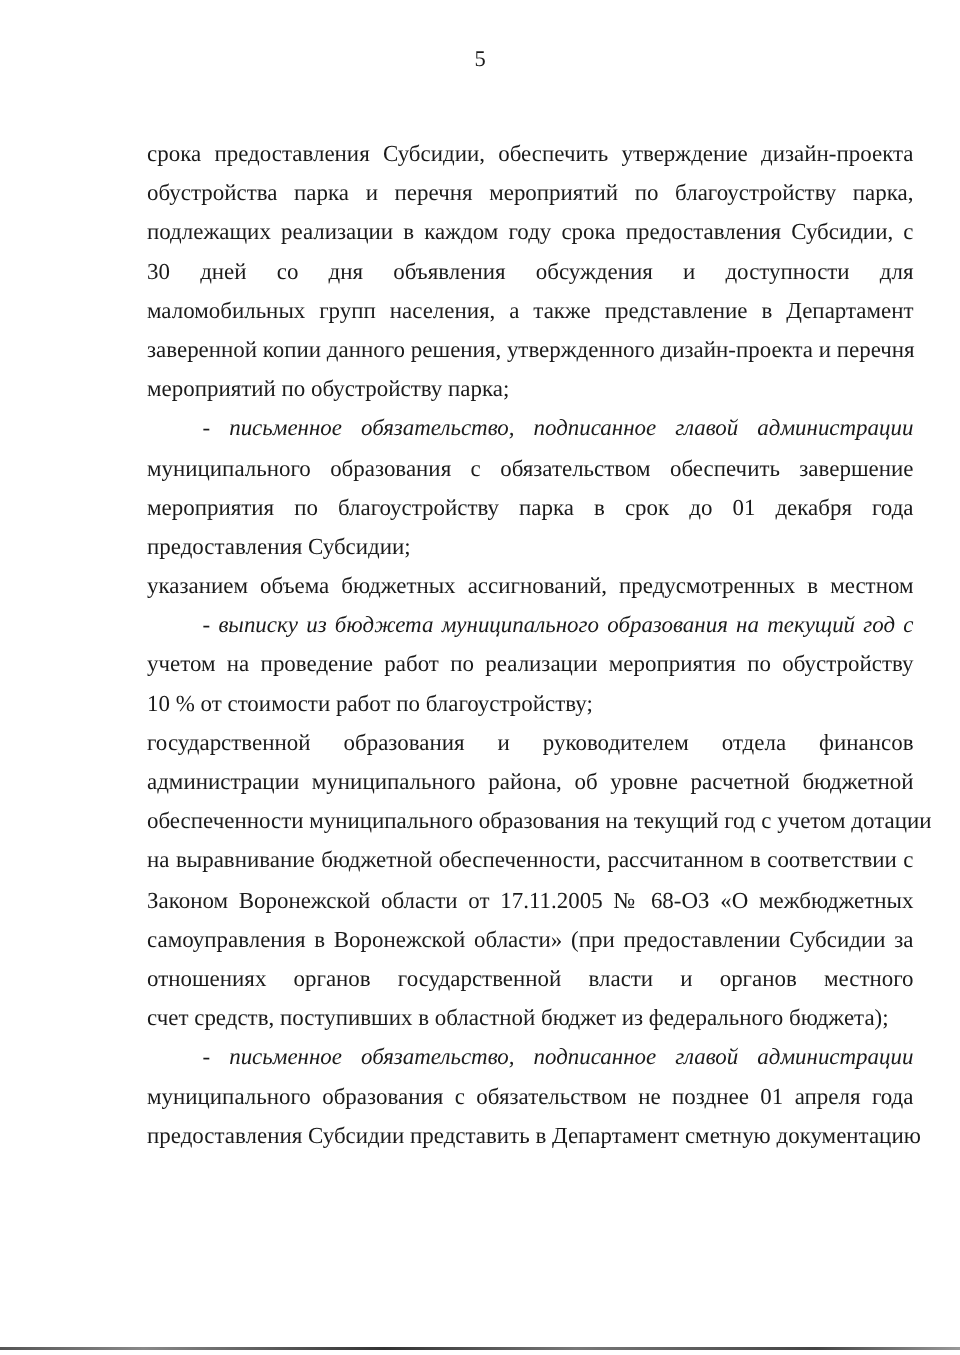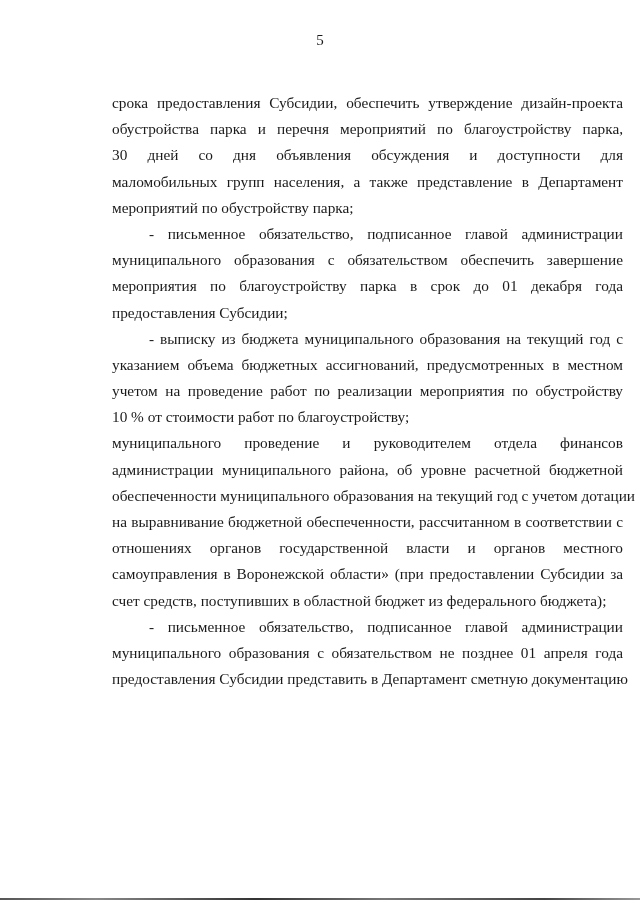--- a/index.html
+++ b/index.html
@@ -5,70 +5,73 @@
   html, body { margin:0; padding:0; }
   body {
     width:640px; height:903px; background:#ffffff; position:relative; overflow:hidden;
     font-family:"Liberation Serif", "DejaVu Serif", serif; color:#1a1a1a;
   }
   .page-number {
     position:absolute; top:30px; left:0; width:100%; text-align:center;
     font-size:15px; line-height:20px;
   }
   .body-text {
-    position:absolute; top:90px; left:112px; width:511px;
+    position:absolute; top:90px; left:98px; width:511px;
     font-size:15.3px; line-height:26.2px;
   }
   .line {
     display:block; white-space:nowrap; text-align:justify; text-align-last:justify;
     height:26.2px;
   }
   .line.last { text-align-last:left;font-family:Liberation Serif, serif; }
-  .line.indent { padding-left:37px; }
+  .line.indent { padding-left:37px;font-style:italic; }
   .bottom-edge {
     position:absolute; left:0; top:898px; width:640px; height:2px;
     background:linear-gradient(90deg,#555 0%,#888 15%,#333 40%,#777 60%,#444 85%,#999 100%);
   }
 </style>
 </head>
 <body>
 
 <div class="page-number">5</div>
 
 <div class="body-text">
 
   <div>
     <span class="line">срока предоставления Субсидии, обеспечить утверждение дизайн-проекта</span>
     <span class="line">обустройства парка и перечня мероприятий по благоустройству парка,</span>
+    <span class="line">подлежащих реализации в каждом году срока предоставления Субсидии, с</span>
     <span class="line">30 дней со дня объявления обсуждения и доступности для</span>
     <span class="line">маломобильных групп населения, а также представление в Департамент</span>
+    <span class="line">заверенной копии данного решения, утвержденного дизайн-проекта и перечня</span>
     <span class="line last">мероприятий по обустройству парка;</span>
   </div>
 
   <div>
     <span class="line indent">- письменное обязательство, подписанное главой администрации</span>
     <span class="line">муниципального образования с обязательством обеспечить завершение</span>
     <span class="line">мероприятия по благоустройству парка в срок до 01 декабря года</span>
     <span class="line last">предоставления Субсидии;</span>
   </div>
 
   <div>
+    <span class="line">указанием объема бюджетных ассигнований, предусмотренных в местном</span>
     <span class="line indent">- выписку из бюджета муниципального образования на текущий год с</span>
-    <span class="line">указанием объема бюджетных ассигнований, предусмотренных в местном</span>
     <span class="line">учетом на проведение работ по реализации мероприятия по обустройству</span>
     <span class="line last">10 % от стоимости работ по благоустройству;</span>
   </div>
 
   <div>
-    <span class="line">муниципального проведение и руководителем отдела финансов</span>
+    <span class="line">государственной образования и руководителем отдела финансов</span>
     <span class="line">администрации муниципального района, об уровне расчетной бюджетной</span>
     <span class="line">обеспеченности муниципального образования на текущий год с учетом дотации</span>
     <span class="line">на выравнивание бюджетной обеспеченности, рассчитанном в соответствии с</span>
+    <span class="line">Законом Воронежской области от 17.11.2005 № 68-ОЗ «О межбюджетных</span>
+    <span class="line">самоуправления в Воронежской области» (при предоставлении Субсидии за</span>
     <span class="line">отношениях органов государственной власти и органов местного</span>
-    <span class="line">самоуправления в Воронежской области» (при предоставлении Субсидии за</span>
     <span class="line last">счет средств, поступивших в областной бюджет из федерального бюджета);</span>
   </div>
 
   <div>
     <span class="line indent">- письменное обязательство, подписанное главой администрации</span>
     <span class="line">муниципального образования с обязательством не позднее 01 апреля года</span>
     <span class="line">предоставления Субсидии представить в Департамент сметную документацию</span>
   </div>
 </div>
 

